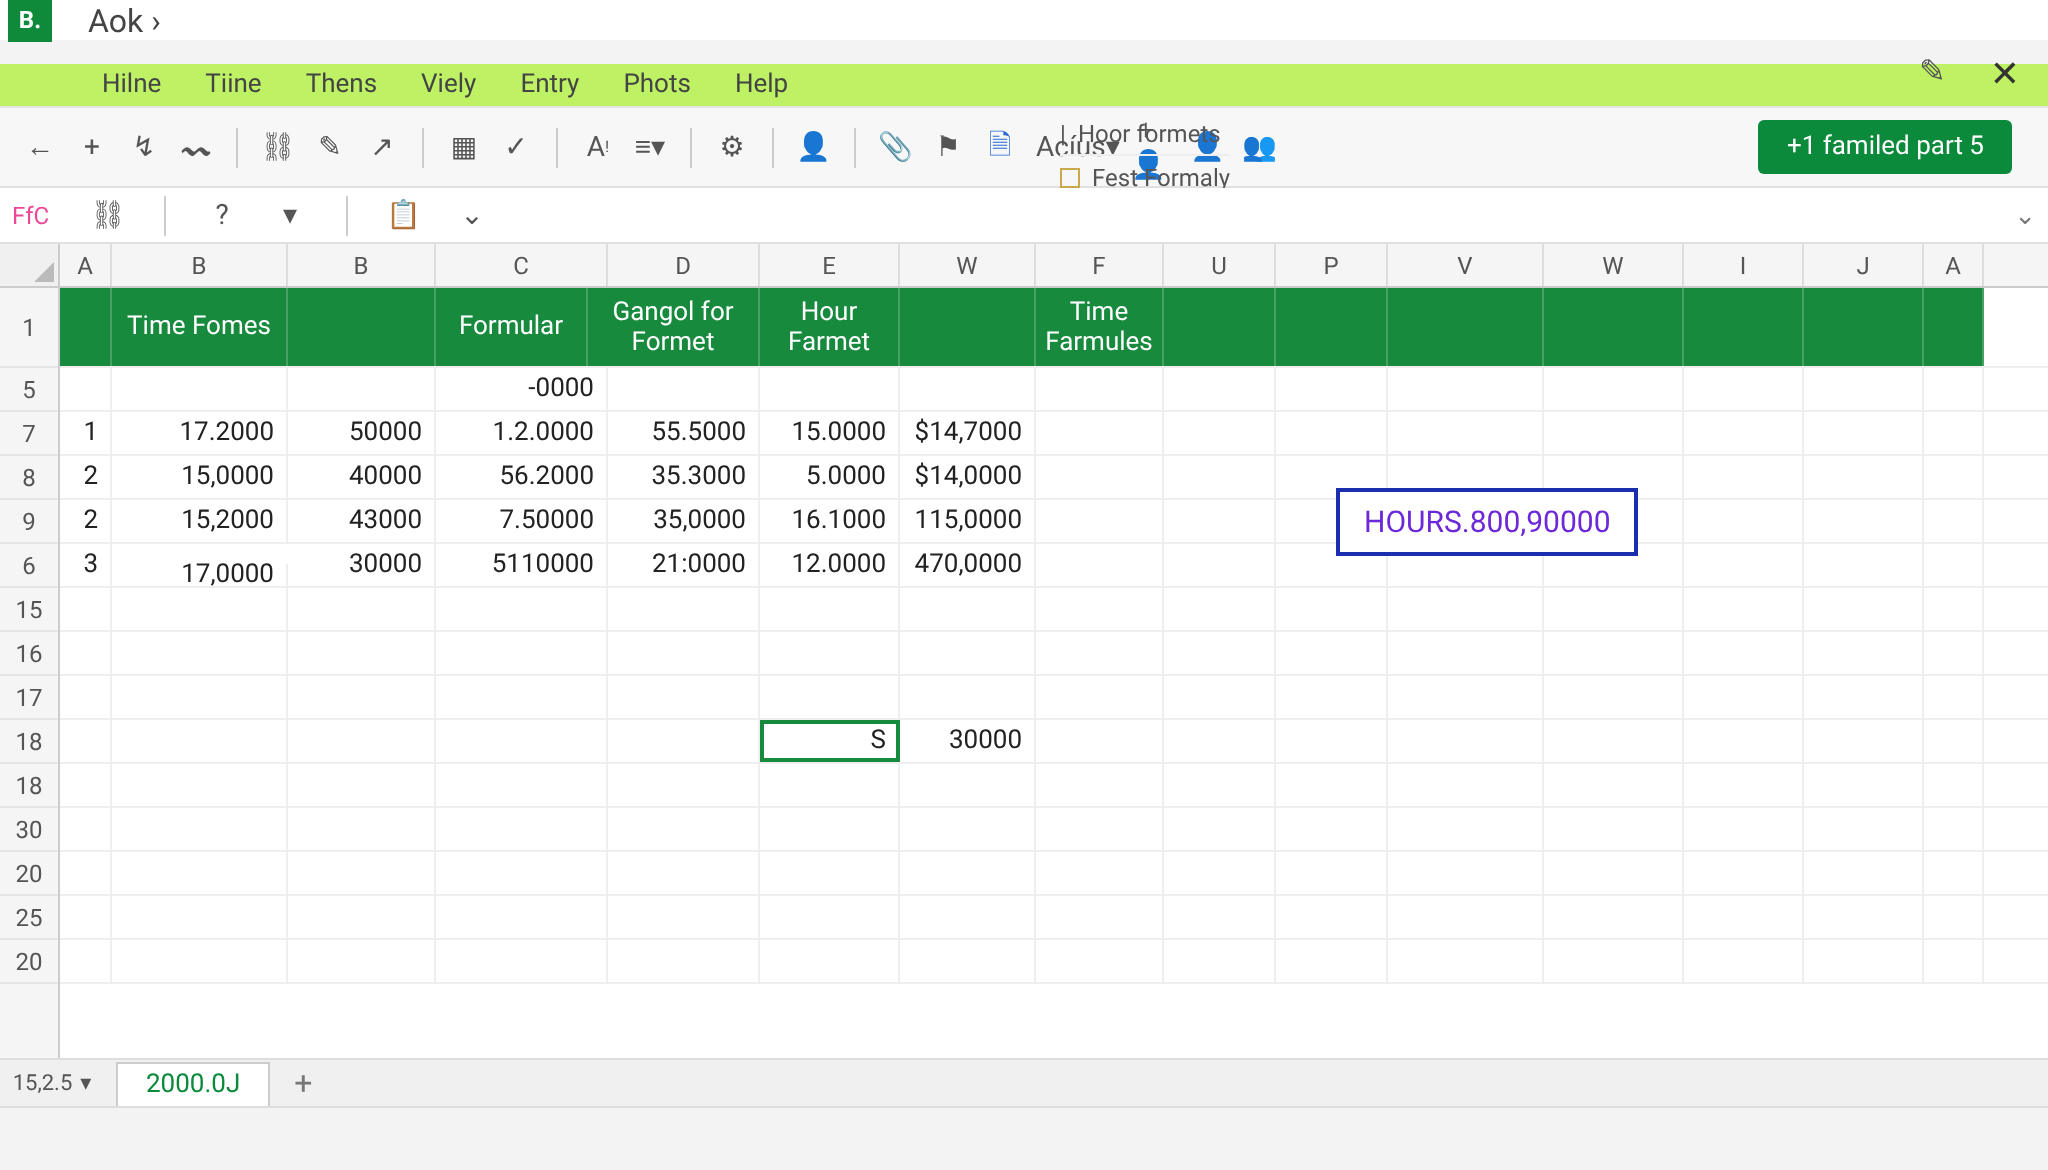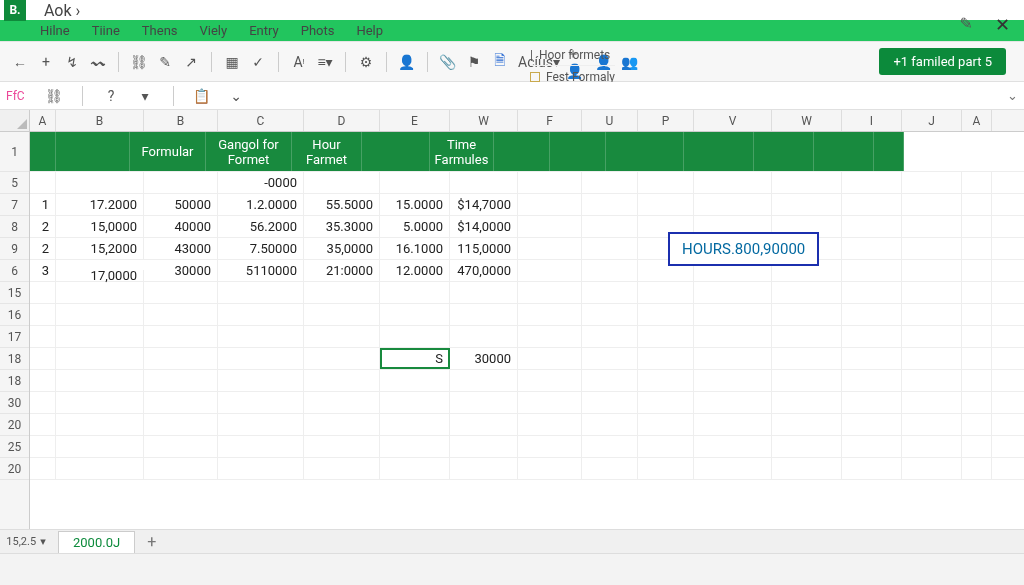--- a/index.html
+++ b/index.html
@@ -1,20 +1,20 @@
 <!DOCTYPE html>
 <html><head>
 <meta charset="utf-8">
 <style>
   * { box-sizing: border-box; margin: 0; padding: 0; font-family: -apple-system, "Segoe UI", Roboto, Arial, sans-serif; }
   body { width: 1024px; height: 585px; background: #f3f3f3; overflow: hidden; font-size: 13px; color: #333; }
   .title-strip { height: 20px; display: flex; align-items: center; padding-left: 4px; background: #fff; }
   .app-logo { width: 22px; height: 22px; background: #0f8a3b; color: #fff; display: flex; align-items: center; justify-content: center; font-weight: bold; font-size: 12px; margin-right: 18px; }
   .ask-box { font-size: 16px; color: #444; display:flex; align-items:center; gap:4px;}
-  .menubar { height: 22px; background: #22c55e; display: flex; align-items: center; gap: 22px; padding-left: 40px; border-bottom: 1px solid #e5e5e5;}
+  .menubar { height: 22px; background: #bef264; display: flex; align-items: center; gap: 22px; padding-left: 51px; border-bottom: 1px solid #e5e5e5; margin-top: 12px;}
   .menubar span { font-size: 13px; color: #444; cursor: pointer; }
   .toolbar { height: 40px; background: #f7f7f7; display: flex; align-items: center; padding: 0 8px; gap: 2px; border-bottom: 1px solid #e0e0e0; position: relative;}
   .tb-btn { width: 24px; height: 24px; display: flex; align-items: center; justify-content: center; color: #555; cursor: pointer; font-size: 14px; border-radius:3px;}
   .tb-sep { width: 1px; height: 20px; background: #ccc; margin: 0 6px; }
   .top-side-labels { position:absolute; left:530px; top:2px; font-size:12px; color:#555; line-height:16px;}
   .top-side-labels .row{display:flex; align-items:center; gap:6px;}
   .pill-green { position:absolute; right:18px; top:6px; background:#0c8a3b; color:#fff; padding:6px 14px; border-radius:3px; font-size:13px; cursor:pointer;}
   .top-right-icons{position:absolute; right:14px; top:-28px; display:flex; gap:22px;}
   .fx-bar { height: 28px; background:#fff; border-bottom:1px solid #e0e0e0; display:flex; align-items:center; padding:0 6px; gap:10px; position:relative;}
   .fx-label {font-size:12px; color:#ec4899; width:26px;}
@@ -26,21 +26,21 @@
   .col-h { border-right:1px solid #ddd; display:flex; align-items:center; justify-content:center; font-size:12px; color:#555; cursor:pointer;}
   .row-headers { position:absolute; left:0; top:22px; width:30px; bottom:0; background:#f5f5f5; border-right:1px solid #ccc;}
   .row-h { height:22px; border-bottom:1px solid #e5e5e5; display:flex; align-items:center; justify-content:center; font-size:12px; color:#555; cursor:pointer;}
   .cells { position:absolute; left:30px; top:22px; right:0; bottom:0;}
   .row { display:flex; height:22px; border-bottom:1px solid #eee;}
   .cell { border-right:1px solid #eee; display:flex; align-items:center; justify-content:flex-end; padding:0 6px; font-size:13px; color:#222;}
   .hdr-row .cell { background:#188a3e; color:#fff; justify-content:center; text-align:center; font-size:13px;}
   .hdr-row { height:40px!important;}
   .hdr-row .cell{border-right:1px solid rgba(255,255,255,0.2);}
   .sel-cell { outline:2px solid #188a3e; outline-offset:-2px;}
-  .float-box { position:absolute; border:2px solid #1b2fae; background:#fff; padding:6px 12px; font-size:15px; color:#0369a1;}
+  .float-box { position:absolute; border:2px solid #1b2fae; background:#fff; padding:6px 12px; font-size:15px; color:#6d28d9;}
   .status-bar { position:absolute; left:0; bottom:0; right:0; height:32px; background:#f3f3f3; border-top:1px solid #ddd;}
   .sheet-tabs { position:absolute; left:0; bottom:32px; right:0; height:24px; background:#f0f0f0; border-top:1px solid #ddd; display:flex; align-items:center;}
   .sheet-nav{ width:52px; display:flex; align-items:center; justify-content:center; gap:4px; font-size:11px; color:#555;}
   .sheet-tab { padding:3px 14px; background:#fff; border:1px solid #ccc; border-bottom:none; color:#0c8a3b; font-size:13px; margin-left:6px;}
   .sheet-plus{ margin-left:12px; color:#777; cursor:pointer; font-size:16px;}
   .fx-expand{position:absolute; right:6px; top:6px; color:#777; cursor:pointer;}
 </style>
 </head>
 <body>
 
@@ -153,20 +153,21 @@
       <div class="row-h" style="height: 22px;">18</div>
       <div class="row-h" style="height: 22px;">18</div>
       <div class="row-h" style="height: 22px;">30</div>
       <div class="row-h" style="height: 22px;">20</div>
       <div class="row-h" style="height: 22px;">25</div>
       <div class="row-h" style="height: 22px;">20</div>
     </div>
   <div class="cells" id="cells">
       <div class="row hdr-row">
         <div class="cell" style="width: 26px;"></div>
+        <div class="cell" style="width: 88px;">Time Fomes</div>
         <div class="cell" style="width: 74px;"></div>
         <div class="cell" style="width: 76px;">Formular</div>
         <div class="cell" style="width: 86px;">Gangol for Formet</div>
         <div class="cell" style="width: 70px;">Hour Farmet</div>
         <div class="cell" style="width: 68px;"></div>
         <div class="cell" style="width: 64px;">Time Farmules</div>
         <div class="cell" style="width: 56px;"></div>
         <div class="cell" style="width: 56px;"></div>
         <div class="cell" style="width: 78px;"></div>
         <div class="cell" style="width: 70px;"></div>

